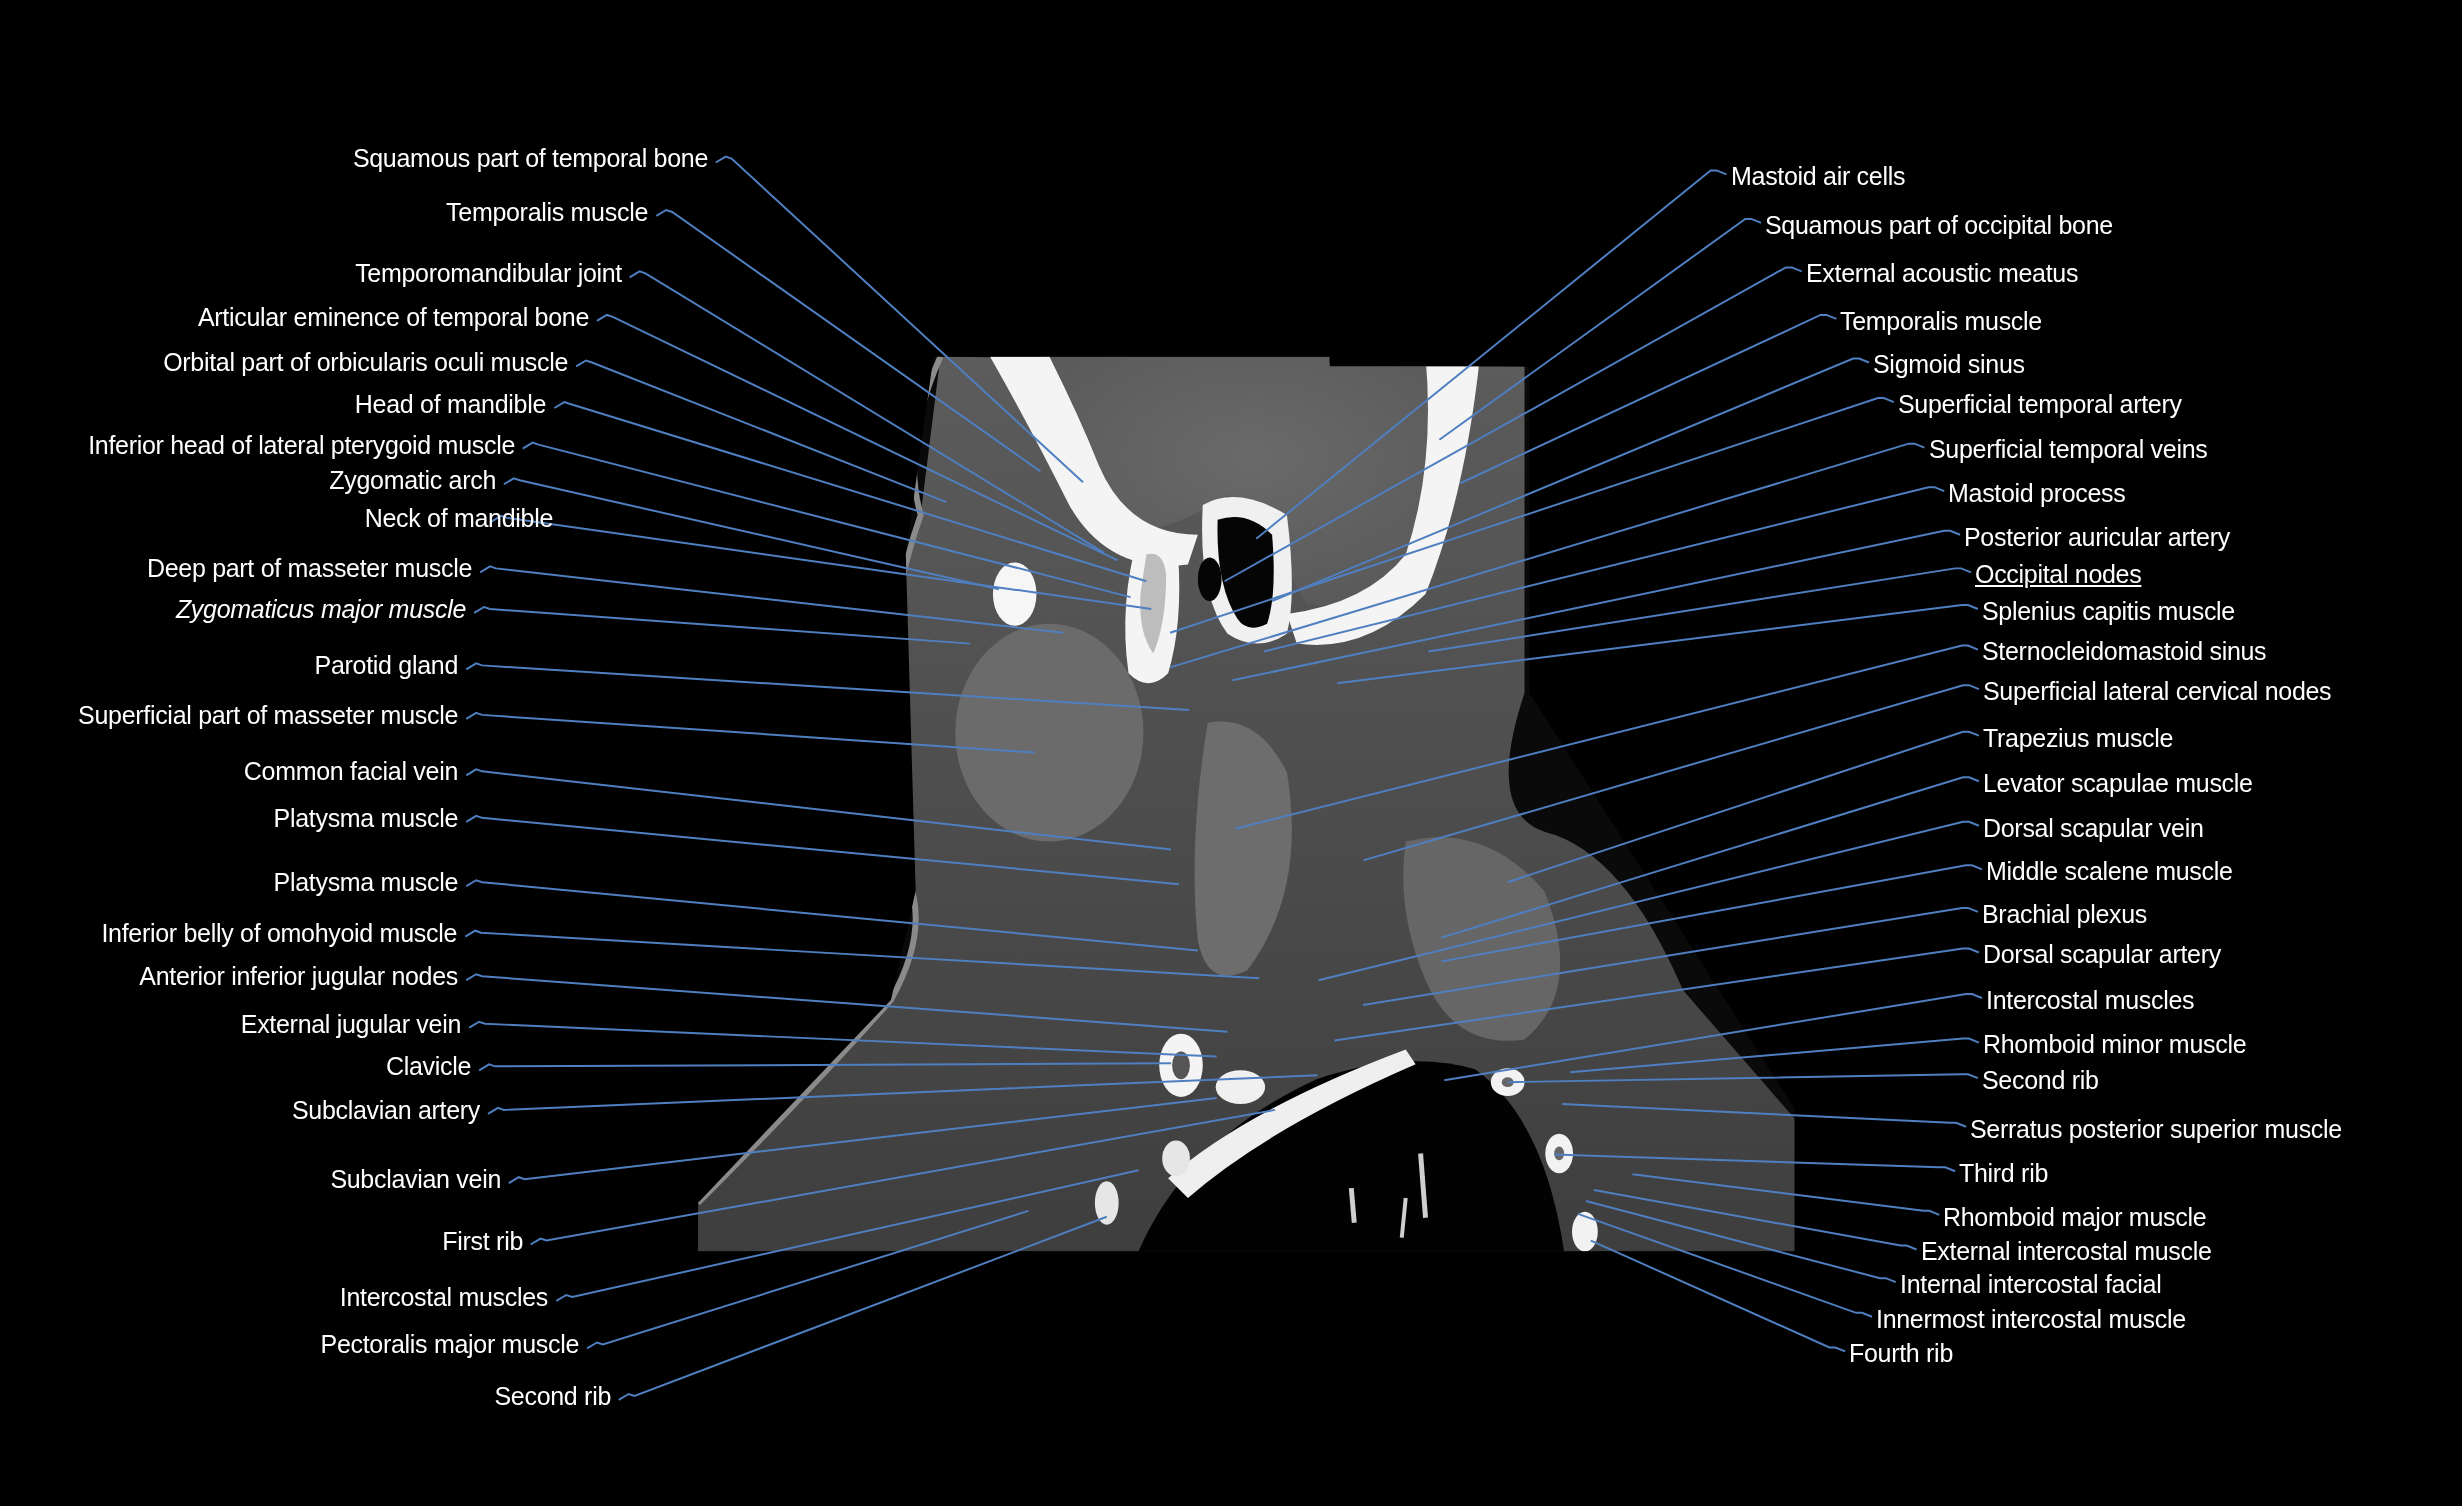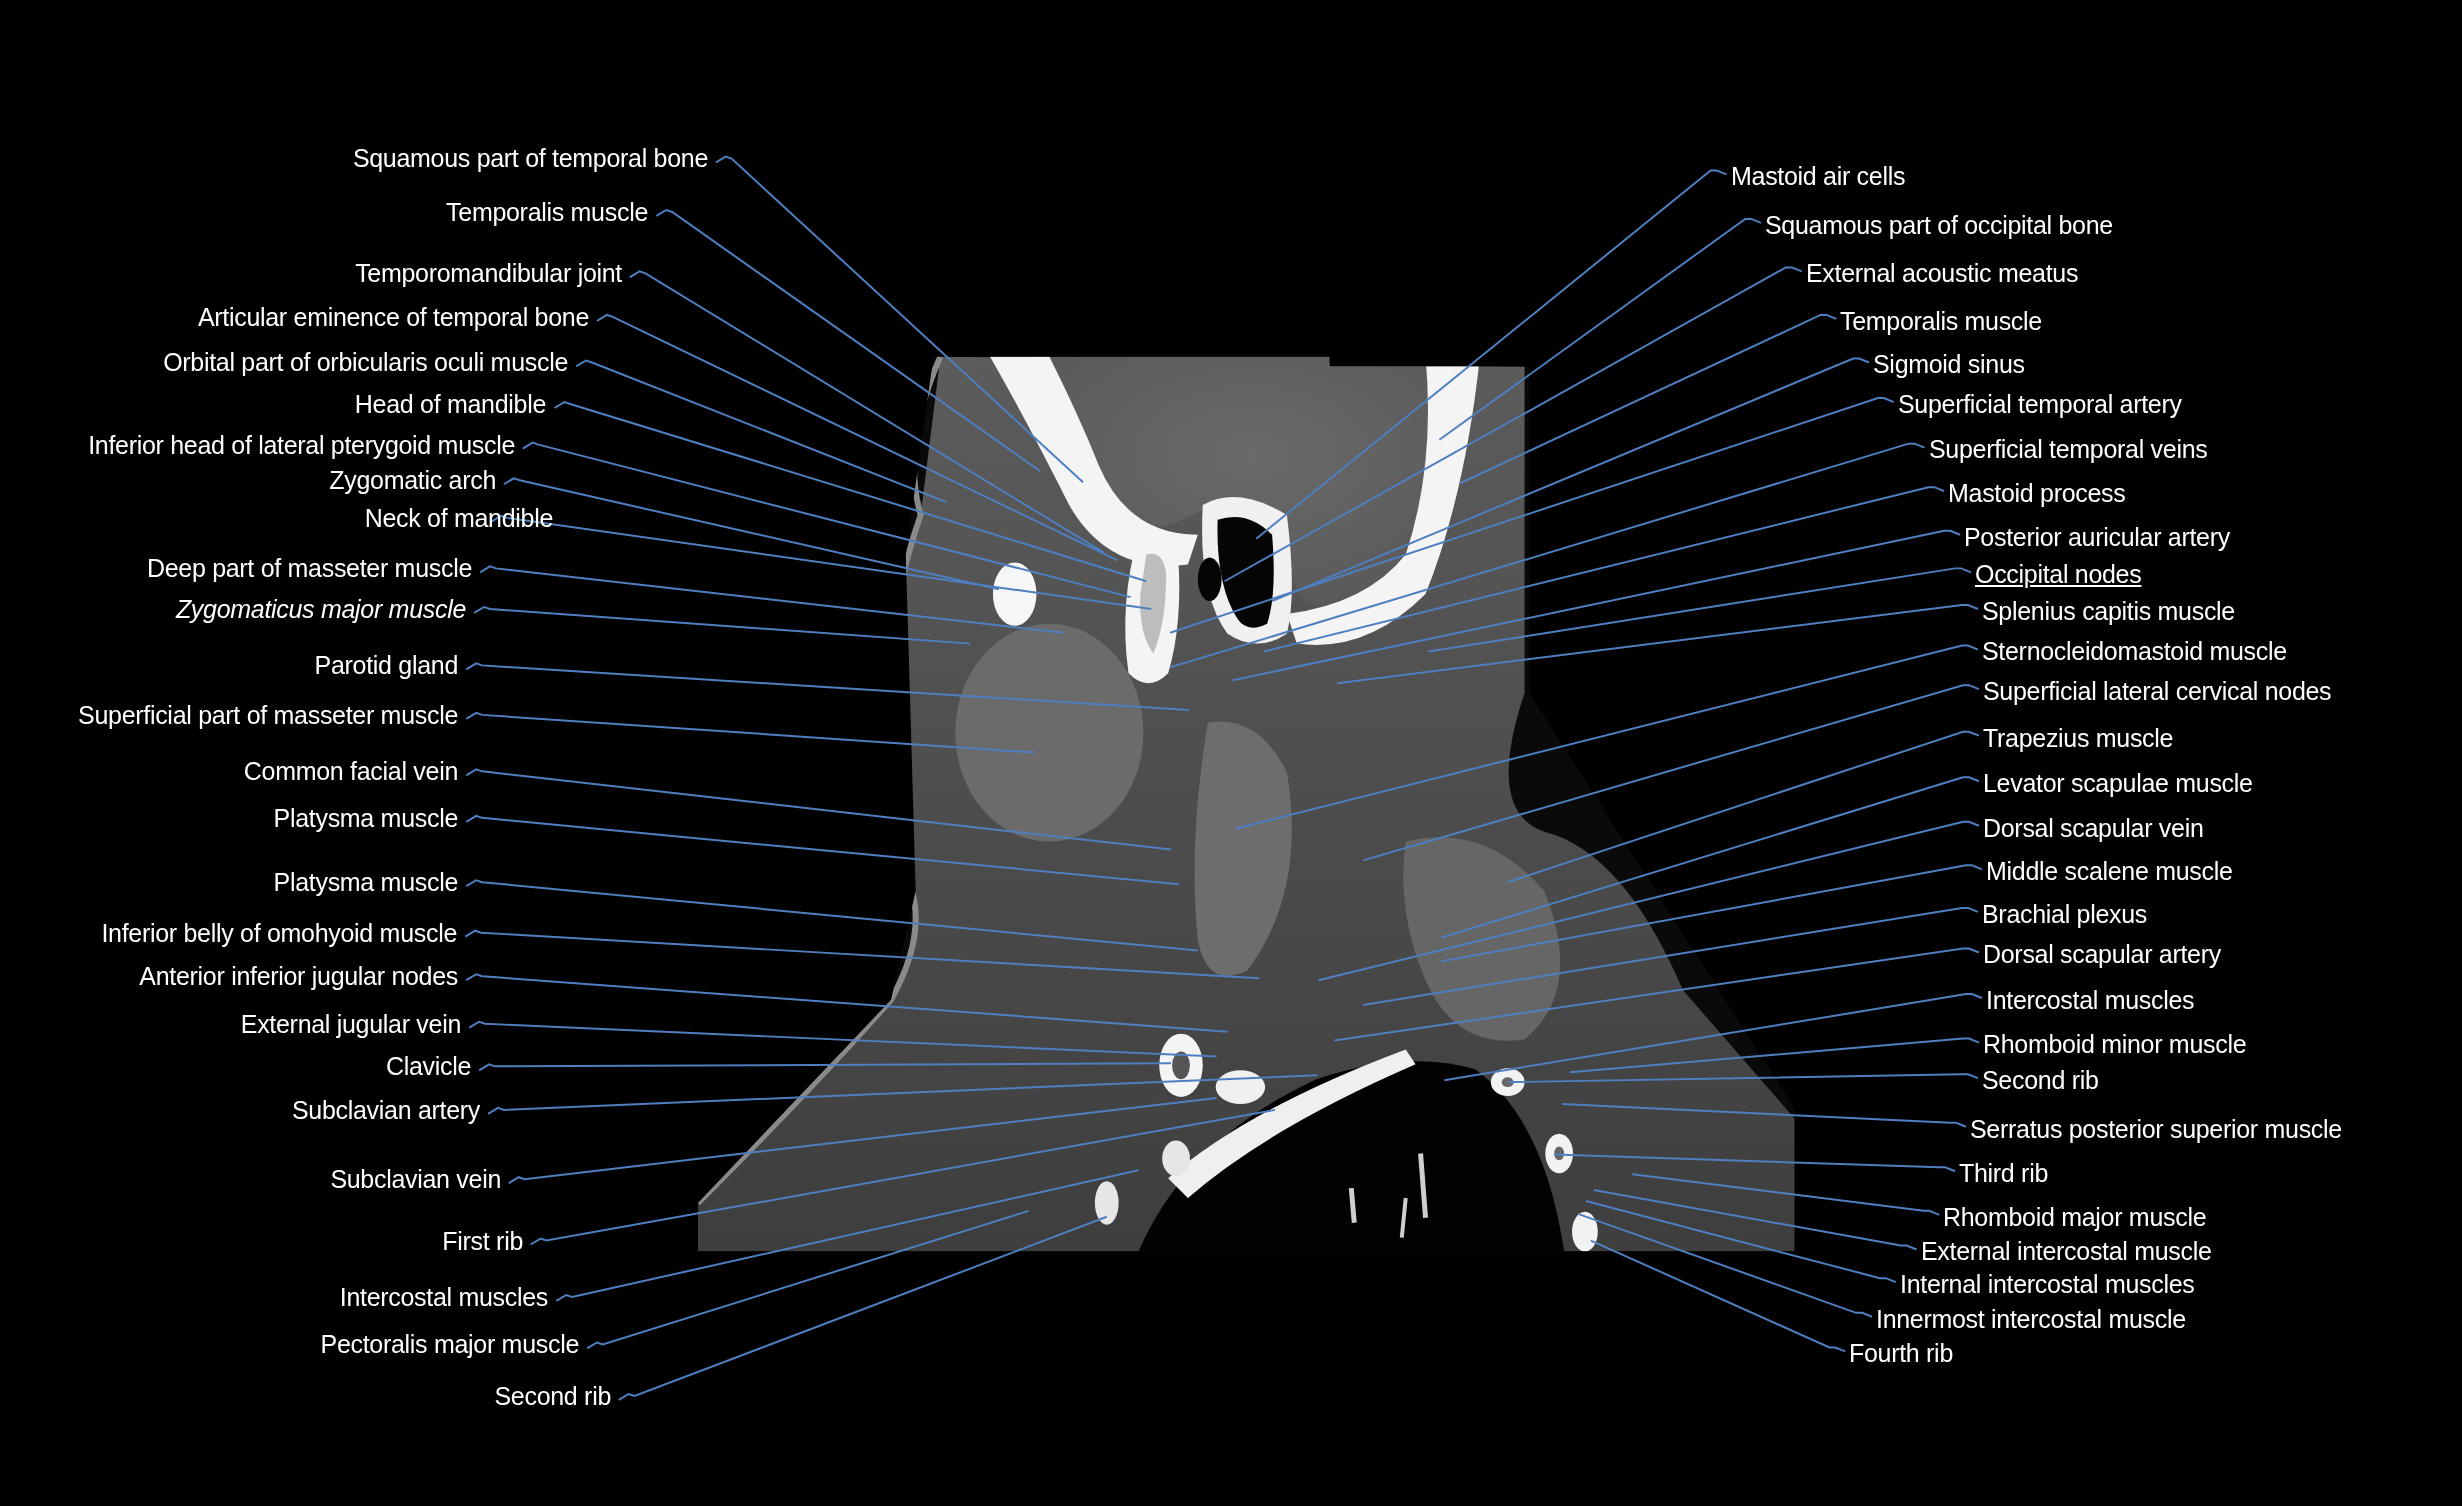--- a/index.html
+++ b/index.html
@@ -173,33 +173,33 @@
       <div class="label right" style="left: 1765px; top: 225px;">Squamous part of occipital bone</div>
       <div class="label right" style="left: 1806px; top: 273px;">External acoustic meatus</div>
       <div class="label right" style="left: 1840px; top: 321px;">Temporalis muscle</div>
       <div class="label right" style="left: 1873px; top: 364px;">Sigmoid sinus</div>
       <div class="label right" style="left: 1898px; top: 404px;">Superficial temporal artery</div>
       <div class="label right" style="left: 1929px; top: 449px;">Superficial temporal veins</div>
       <div class="label right" style="left: 1948px; top: 493px;">Mastoid process</div>
       <div class="label right" style="left: 1964px; top: 537px;">Posterior auricular artery</div>
       <div class="label right" style="left: 1975px; top: 574px; text-decoration: underline;">Occipital nodes</div>
       <div class="label right" style="left: 1982px; top: 611px;">Splenius capitis muscle</div>
-      <div class="label right" style="left: 1982px; top: 651px;">Sternocleidomastoid muscle</div>
+      <div class="label right" style="left: 1982px; top: 651px;">Sternocleidomastoid sinus</div>
       <div class="label right" style="left: 1983px; top: 691px;">Superficial lateral cervical nodes</div>
       <div class="label right" style="left: 1983px; top: 738px;">Trapezius muscle</div>
       <div class="label right" style="left: 1983px; top: 783px;">Levator scapulae muscle</div>
       <div class="label right" style="left: 1983px; top: 828px;">Dorsal scapular vein</div>
       <div class="label right" style="left: 1986px; top: 871px;">Middle scalene muscle</div>
       <div class="label right" style="left: 1982px; top: 914px;">Brachial plexus</div>
       <div class="label right" style="left: 1983px; top: 954px;">Dorsal scapular artery</div>
       <div class="label right" style="left: 1986px; top: 1000px;">Intercostal muscles</div>
       <div class="label right" style="left: 1983px; top: 1044px;">Rhomboid minor muscle</div>
       <div class="label right" style="left: 1982px; top: 1080px;">Second rib</div>
       <div class="label right" style="left: 1970px; top: 1129px;">Serratus posterior superior muscle</div>
       <div class="label right" style="left: 1959px; top: 1173px;">Third rib</div>
       <div class="label right" style="left: 1943px; top: 1217px;">Rhomboid major muscle</div>
       <div class="label right" style="left: 1921px; top: 1251px;">External intercostal muscle</div>
-      <div class="label right" style="left: 1900px; top: 1284px;">Internal intercostal muscles</div>
+      <div class="label right" style="left: 1900px; top: 1284px;">Internal intercostal facial</div>
       <div class="label right" style="left: 1876px; top: 1319px;">Innermost intercostal muscle</div>
       <div class="label right" style="left: 1849px; top: 1353px;">Fourth rib</div>
     </div>
 </div>
 
 
 </body></html>

